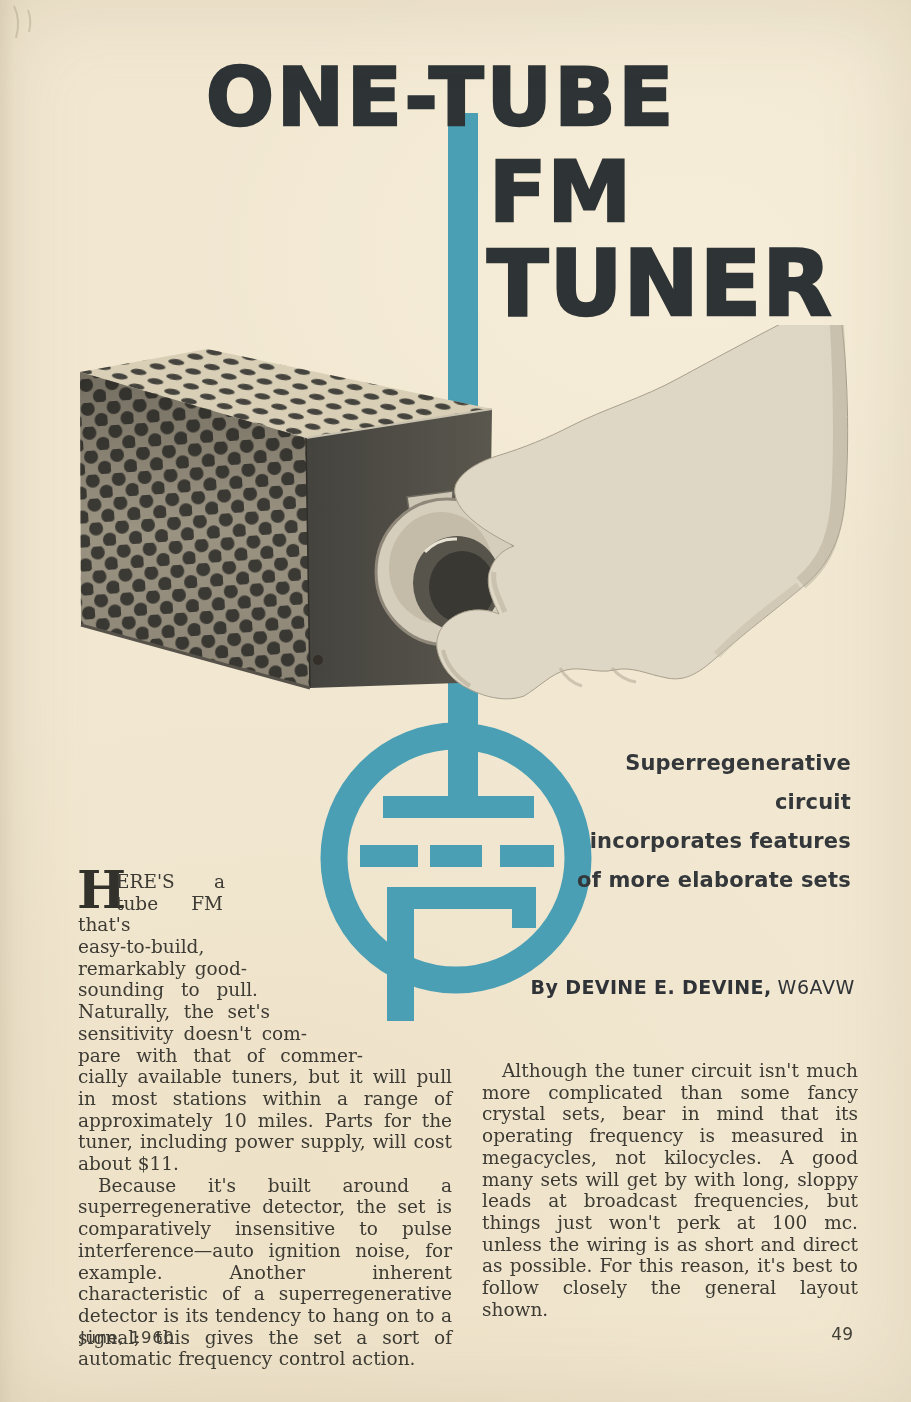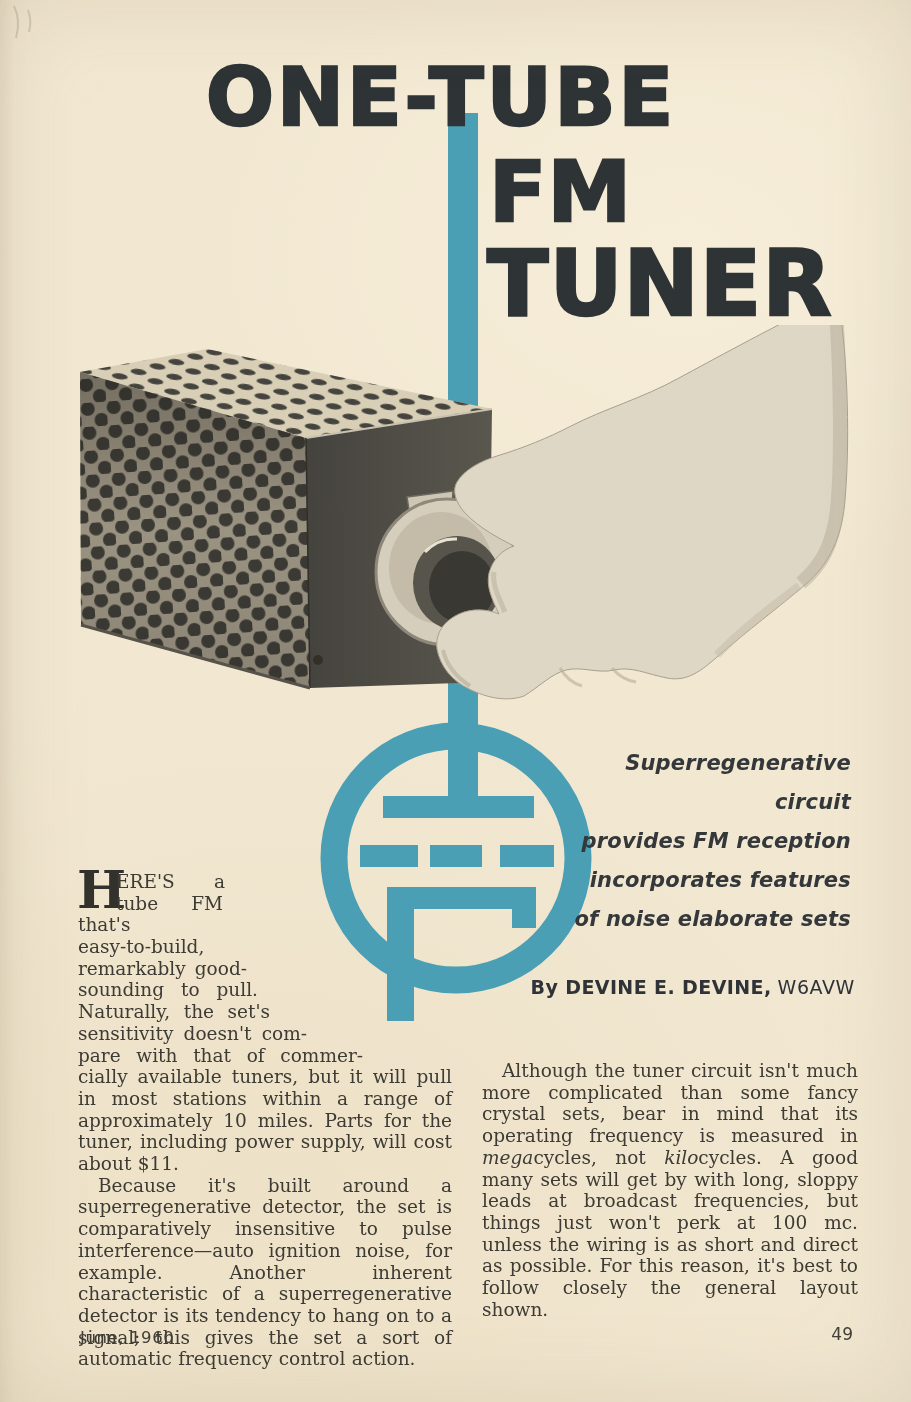--- a/index.html
+++ b/index.html
@@ -32,21 +32,21 @@
     white-space:nowrap;
   }
   .t1{left:206px;top:58px;font-size:80px;letter-spacing:3px;}
   .t2{left:489px;top:150px;font-size:84px;letter-spacing:1px;}
   .t3{left:487px;top:239px;font-size:90px;letter-spacing:1px;}
 
   
   .deck{
     position:absolute;right:60px;top:744px;width:300px;
     font-family:"DejaVu Sans", sans-serif;
-    font-weight:bold;font-style:italic;
+    font-weight:bold;
     font-size:21px;line-height:39px;
     text-align:right;color:#34383b;letter-spacing:0.2px;
   }
   .byline{
     position:absolute;right:56px;top:976px;
     font-family:"DejaVu Sans", sans-serif;
     font-size:19px;color:#2f3337;text-align:right;white-space:nowrap;
   }
   .byline .author{font-weight:bold;letter-spacing:0.4px;}
   .byline .callsign{font-weight:normal;letter-spacing:0.6px;}
@@ -69,21 +69,21 @@
   .nl:nth-child(7){margin-right:182px;}
   .nl:nth-child(8){margin-right:145px;}
   .nl:nth-child(9){margin-right:89px;}
   .dropcap{
     position:absolute;left:77px;top:868px;
     font-family:"DejaVu Serif", serif;font-weight:bold;
     font-size:52px;line-height:44px;color:#32312c;
   }
   .para{margin:0;}
   .indent{text-indent:20px;}
-  .it{font-style:italic;}
+  .it{}
   .bold-lead{font-family:"DejaVu Sans", sans-serif;font-weight:bold;font-size:18px;color:#2f3337;}
 
   
   .footer-issue{
     position:absolute;left:80px;top:1328px;
     font-family:"DejaVu Sans", sans-serif;font-size:16.5px;
     letter-spacing:0.6px;color:#403e36;
   }
   .footer-page{
     position:absolute;right:58px;top:1324px;
@@ -173,23 +173,22 @@
       <path d="M717,655 C742,629 771,607 799,586" fill="none" stroke="#c3bba7" stroke-width="8" opacity="0.5"></path>
       <path d="M470,686 C455,676 446,664 443,650" fill="none" stroke="#b6ad9a" stroke-width="4" opacity="0.6"></path>
       <path d="M560,668 q8 14 22 18" fill="none" stroke="#b6ad9a" stroke-width="3" opacity="0.6"></path>
       <path d="M612,668 q10 12 24 14" fill="none" stroke="#b6ad9a" stroke-width="3" opacity="0.6"></path>
       <path d="M505,612 C498,596 492,584 494,572" fill="none" stroke="#b6ad9a" stroke-width="5" opacity="0.5"></path>
     </g>
   </svg>
 
   <div class="deck">
     <div>Superregenerative circuit</div>
-    <div>provides FM reception</div>
     <div>incorporates features</div>
-    <div>of noise elaborate sets</div>
+    <div>of more elaborate sets</div>
   </div>
 
   <div class="byline">
     <span class="author">By DEVINE E. DEVINE,</span>
     <span class="callsign">W6AVW</span>
   </div>
 
   <div class="dropcap">H</div>
 
   <div class="col col-left">

